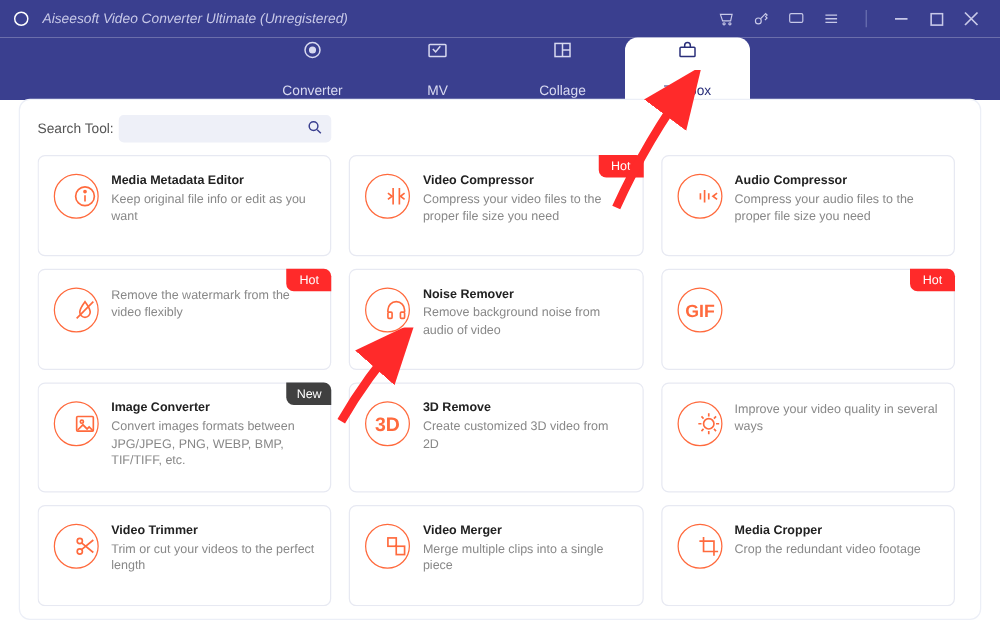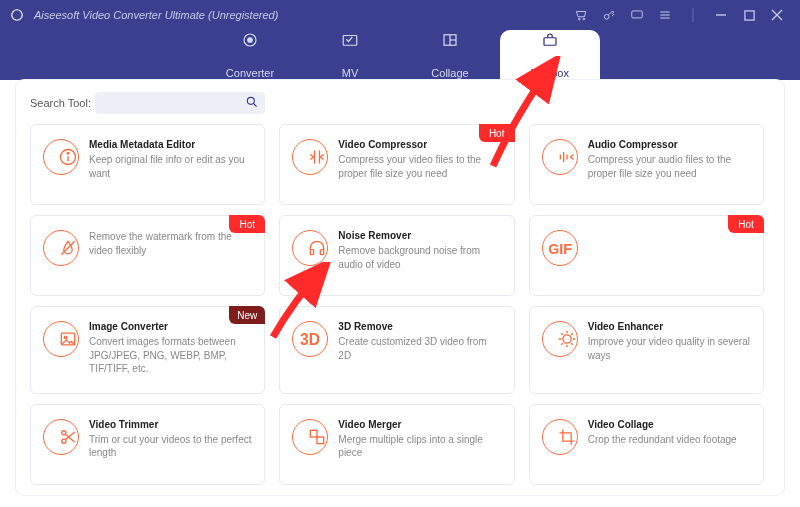--- a/index.html
+++ b/index.html
@@ -30,21 +30,21 @@
 .grid::-webkit-scrollbar { width: 5px; }
 .grid::-webkit-scrollbar-thumb { background: #5a63d6; border-radius: 3px; }
 
 .card { position: relative; border: 1px solid #e7e9f2; border-radius: 6px; padding: 14px 12px 14px 12px; display: flex; gap: 10px; cursor: pointer; min-height: 78px; }
 .card .cicon { flex: 0 0 36px; width: 36px; height: 36px; border: 1.5px solid #ff6a3d; border-radius: 50%; color: #ff6a3d; display: flex; align-items: center; justify-content: flex-end; }
 .card .ctext { flex: 1; }
 .card .ctitle { font-size: 10px; font-weight: 600; color: #222; margin-bottom: 3px; }
 .card .cdesc { font-size: 10px; color: #888; line-height: 1.35; }
 .badge { position: absolute; top: -1px; right: -1px; width: 36px; height: 18px; color: #fff; font-size: 10px; font-weight: 400; display: flex; align-items: center; justify-content: center; border-top-right-radius: 6px; border-bottom-left-radius: 6px; }
 .badge.hot { background: #ff2a2a; }
-.badge.new { background: #7f1d1d; }
+.badge.new { background: #404040; }
 
 .arrow { position: absolute; pointer-events: none; z-index: 50; }
 </style>
 </head>
 <body>
 
 <div class="titlebar">
   <span class="logo">
     <svg width="14" height="14" viewBox="0 0 24 24" fill="none" stroke="currentColor" stroke-width="2">
         <circle cx="12" cy="12" r="9"></circle>
@@ -250,21 +250,20 @@
         </div>
       </div>
       <div class="card">
         <div class="cicon">
           <svg width="20" height="20" viewBox="0 0 24 24" fill="none" stroke="currentColor" stroke-width="1.6">
             <circle cx="12" cy="12" r="5"></circle>
             <path d="M12 2v3M12 19v3M2 12h3M19 12h3M5 5l2 2M17 17l2 2M19 5l-2 2M5 19l2-2"></path>
           </svg>
         </div>
         <div class="ctext">
-          <div class="ctitle">Video Enhancer</div>
           <div class="cdesc">Improve your video quality in several ways</div>
         </div>
       </div>
       <div class="card">
         <div class="cicon">
           <svg width="20" height="20" viewBox="0 0 24 24" fill="none" stroke="currentColor" stroke-width="1.6">
             <circle cx="7" cy="7" r="2.5"></circle>
             <circle cx="7" cy="17" r="2.5"></circle>
             <path d="M9 9l11 9M9 15l11-9"></path>
           </svg>
@@ -287,21 +286,21 @@
           <div class="cdesc">Merge multiple clips into a single piece</div>
         </div>
       </div>
       <div class="card">
         <div class="cicon">
           <svg width="20" height="20" viewBox="0 0 24 24" fill="none" stroke="currentColor" stroke-width="1.6">
             <path d="M7 3v14h14M3 7h14v14"></path>
           </svg>
         </div>
         <div class="ctext">
-          <div class="ctitle">Video Collage</div>
+          <div class="ctitle">Media Cropper</div>
           <div class="cdesc">Crop the redundant video footage</div>
         </div>
       </div>
     </div>
 </div>
 
 <svg class="arrow" style="left:478px; top:56px; width:90px; height:120px">
   <defs>
       <marker id="ah1" markerWidth="8" markerHeight="8" refX="5" refY="3" orient="auto">
         <path d="M0 0 L7 3 L0 6 z" fill="#ff2a2a"></path>

